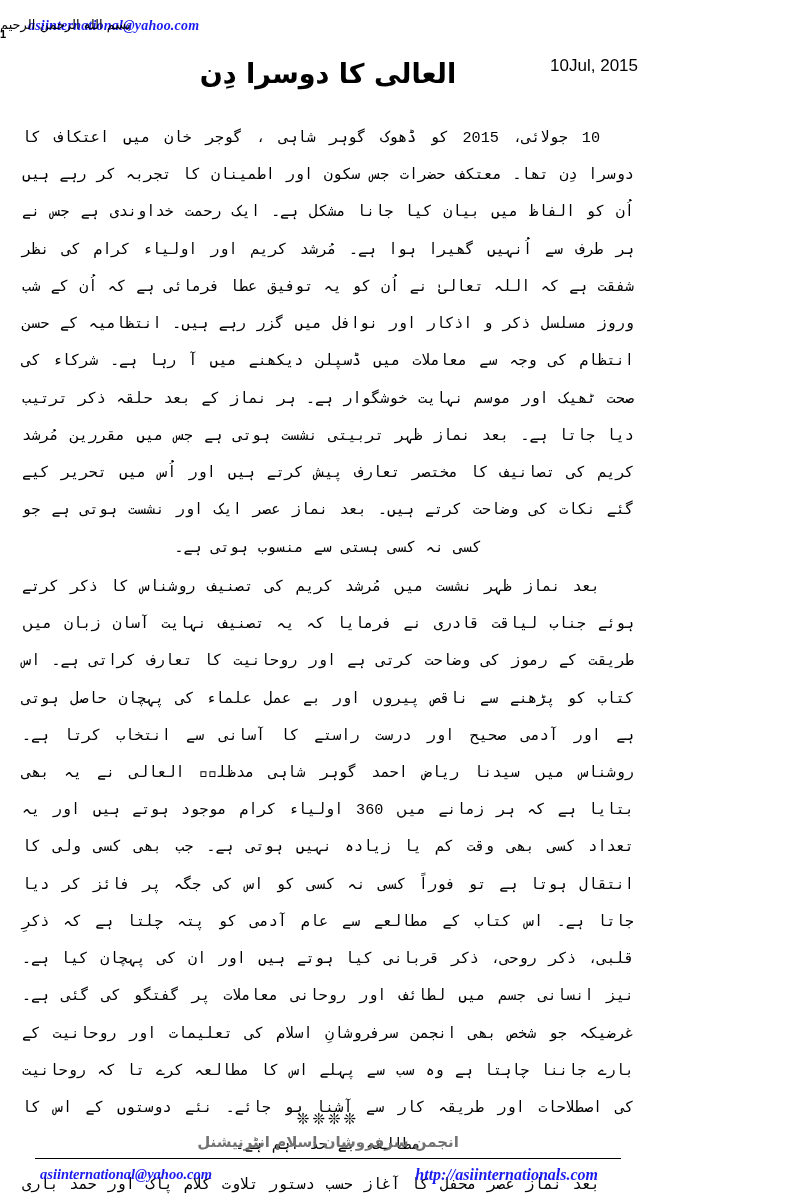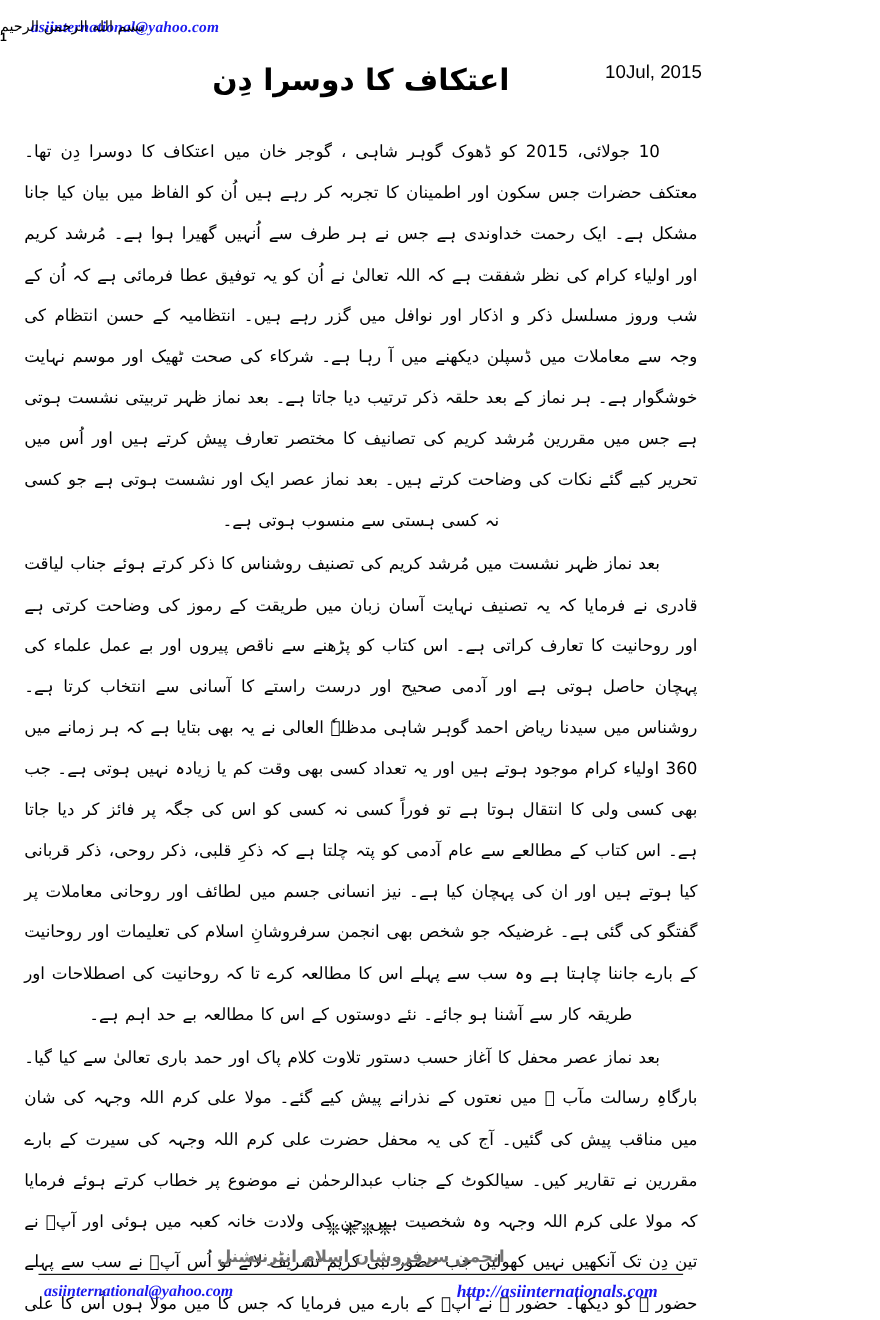--- a/index.html
+++ b/index.html
@@ -92,20 +92,21 @@
     text-align-last: center;
     font-family: "DejaVu Sans", sans-serif;
     font-size: 15.2px;
     line-height: 2.45;
     color: #000;
     margin: 0 0 2px 0;
     word-spacing: 1px;
   }
   .para.indent {
     text-indent: 34px;
+    font-family: Liberation Mono, monospace;
   }
 
   
   .footer {
     position: absolute;
     left: 0;
     right: 0;
     bottom: 0;
     height: 112px;
   }
@@ -164,21 +165,21 @@
 <div class="page">
 
   <div class="header">
     <div class="header-email">asiinternational@yahoo.com</div>
 
     <div class="bismillah-wrap">
       <div class="bismillah">بسم الله الرحمن الرحيم</div>
       <div class="page-number">1</div>
     </div>
 
-    <div class="doc-title">اعتکاف کا دوسرا دِن</div>
+    <div class="doc-title">العالی کا دوسرا دِن</div>
 
     <div class="doc-date">10Jul, 2015</div>
   </div>
 
   <div class="body-area">
     <p class="para indent">10 جولائی، 2015  کو ڈھوک گوہر شاہی ، گوجر خان میں اعتکاف کا دوسرا دِن تھا۔ معتکف حضرات جس سکون اور اطمینان کا تجربہ کر رہے ہیں اُن کو الفاظ میں بیان کیا جانا مشکل ہے۔ ایک رحمت خداوندی ہے جس نے ہر طرف سے اُنہیں گھیرا ہوا ہے۔ مُرشد کریم اور اولیاء کرام کی نظر شفقت ہے کہ اللہ تعالیٰ نے اُن کو یہ توفیق عطا فرمائی ہے کہ اُن کے شب وروز مسلسل ذکر و اذکار اور نوافل میں گزر رہے ہیں۔ انتظامیہ کے حسن انتظام کی وجہ سے معاملات میں ڈسپلن دیکھنے میں آ رہا ہے۔ شرکاء کی صحت ٹھیک اور موسم نہایت خوشگوار ہے۔ ہر نماز کے بعد حلقہ ذکر ترتیب دیا جاتا ہے۔ بعد نماز ظہر تربیتی نشست ہوتی ہے جس میں مقررین مُرشد کریم کی تصانیف کا مختصر تعارف پیش کرتے ہیں اور اُس میں تحریر کیے گئے نکات کی وضاحت کرتے ہیں۔ بعد نماز عصر ایک اور نشست ہوتی ہے جو کسی نہ کسی ہستی سے منسوب ہوتی ہے۔</p>
     <p class="para indent">بعد نماز ظہر نشست میں مُرشد کریم کی تصنیف روشناس کا ذکر کرتے ہوئے جناب لیاقت قادری نے فرمایا کہ یہ تصنیف نہایت آسان زبان میں طریقت کے رموز کی وضاحت کرتی ہے اور روحانیت کا تعارف کراتی ہے۔ اس کتاب کو پڑھنے سے ناقص پیروں اور بے عمل علماء کی پہچان حاصل ہوتی ہے اور آدمی صحیح اور درست راستے کا آسانی سے انتخاب کرتا ہے۔ روشناس میں سیدنا ریاض احمد گوہر شاہی مدظلہٗ العالی نے یہ بھی بتایا ہے کہ ہر زمانے میں 360 اولیاء کرام موجود ہوتے ہیں اور یہ تعداد کسی بھی وقت کم یا زیادہ نہیں ہوتی ہے۔ جب بھی کسی ولی کا انتقال ہوتا ہے تو فوراً کسی نہ کسی کو اس کی جگہ پر فائز کر دیا جاتا ہے۔ اس کتاب کے مطالعے سے عام آدمی کو پتہ چلتا ہے کہ ذکرِ قلبی، ذکر روحی، ذکر قربانی کیا ہوتے ہیں اور ان کی پہچان کیا ہے۔ نیز انسانی جسم میں لطائف اور روحانی معاملات پر گفتگو کی گئی ہے۔ غرضیکہ جو شخص بھی انجمن سرفروشانِ اسلام کی تعلیمات اور روحانیت کے بارے جاننا چاہتا ہے وہ سب سے پہلے اس کا مطالعہ کرے تا کہ روحانیت کی اصطلاحات اور طریقہ کار سے آشنا ہو جائے۔ نئے دوستوں کے اس کا مطالعہ بے حد اہم ہے۔</p>
     <p class="para indent">بعد نماز عصر محفل کا آغاز حسب دستور تلاوت کلام پاک اور حمد باری تعالیٰ سے کیا گیا۔ بارگاہِ رسالت مآب ﷺ میں نعتوں کے نذرانے پیش کیے گئے۔ مولا علی کرم اللہ وجہہ کی شان میں مناقب پیش کی گئیں۔ آج کی یہ محفل حضرت علی کرم اللہ وجہہ کی سیرت کے بارے مقررین نے تقاریر کیں۔ سیالکوٹ کے جناب عبدالرحمٰن نے موضوع پر خطاب کرتے ہوئے فرمایا کہ مولا علی کرم اللہ وجہہ وہ شخصیت ہیں جن کی ولادت خانہ کعبہ میں ہوئی اور آپؑ نے تین دِن تک آنکھیں نہیں کھولیں جب حضور نبی کریم تشریف لائے تو اُس آپؑ نے سب سے پہلے حضور ﷺ کو دیکھا۔ حضور ﷺ نے آپؑ کے بارے میں فرمایا کہ جس کا میں مولا ہوں اُس کا علی مولا ہے۔ نیز فرمایا میں علم کا شہر ہوں اور علی اس کا دروازہ ہے۔</p>
   </div>
 

